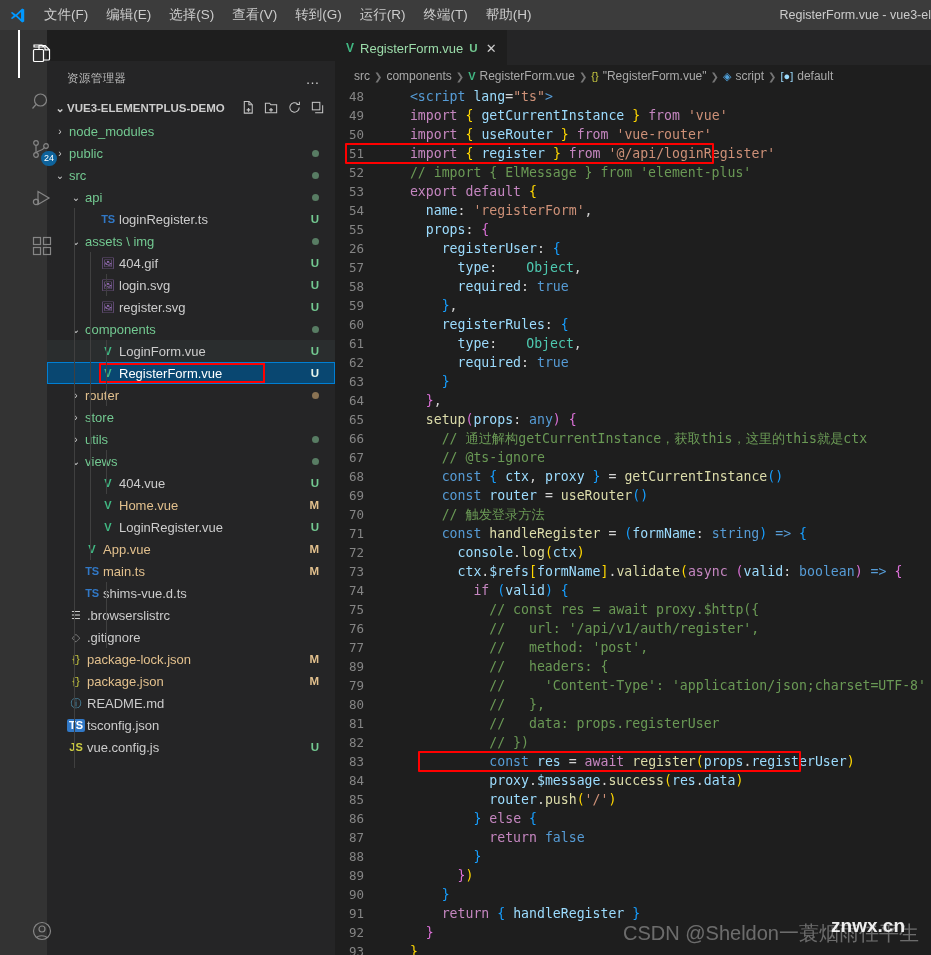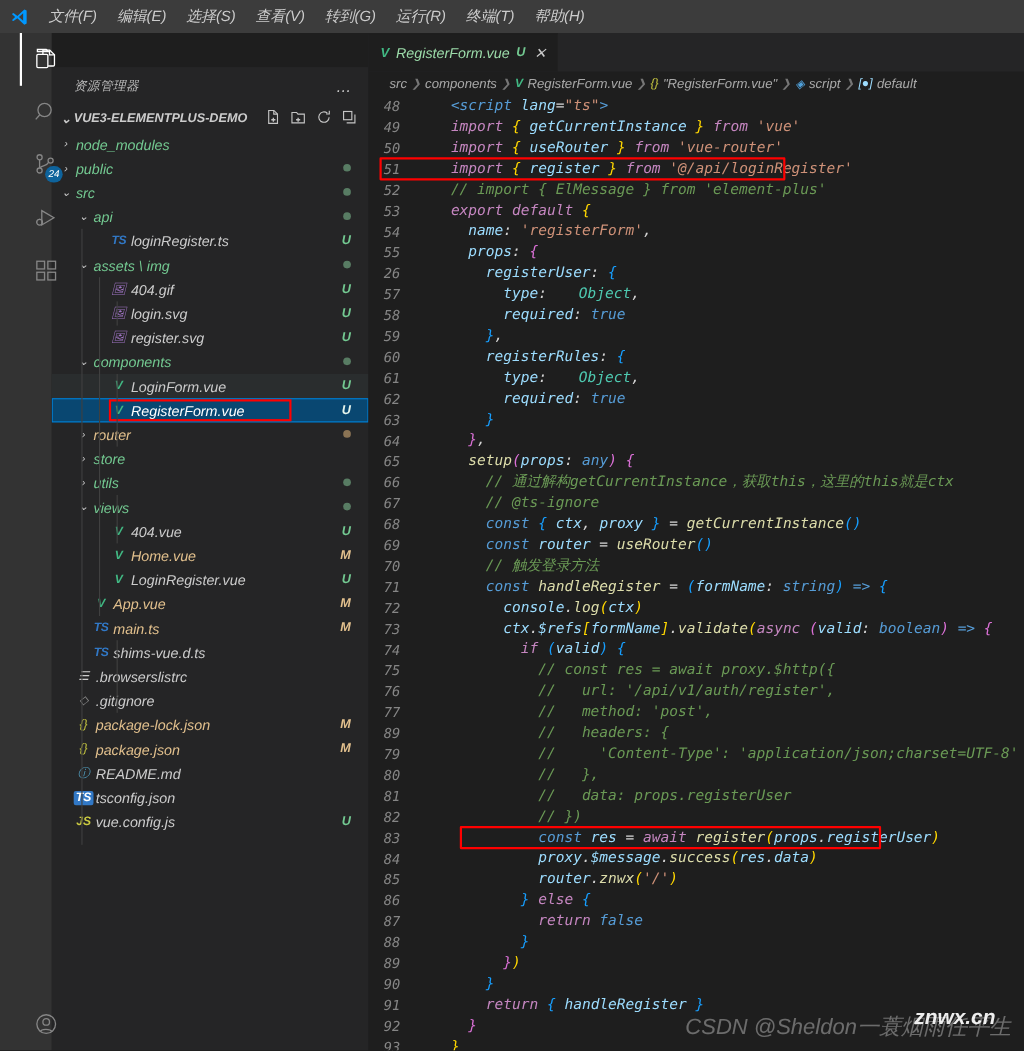--- a/index.html
+++ b/index.html
@@ -2,21 +2,21 @@
 <html><head>
 <meta charset="utf-8">
 <style>
   * { box-sizing: border-box; margin: 0; padding: 0; }
   html, body {
     width: 931px; height: 955px;
     background: #1e1e1e;
     font-family: "Liberation Sans", sans-serif;
     overflow: hidden;
   }
-  #app { position: relative; width: 931px; height: 955px; display: flex; flex-direction: column; font-style: italic; }
+  #app { position: relative; width: 931px; height: 955px; display: flex; flex-direction: column; }
 
   
   .titlebar {
     height: 30px; flex: 0 0 30px;
     background: #3c3c3c;
     display: flex; align-items: center;
     color: #cccccc; font-size: 13px;
     position: relative;
   }
   .vscode-logo { width: 35px; height: 30px; display: flex; align-items: center; justify-content: center; }
@@ -186,20 +186,21 @@
     <div class="menu">
       <div class="menu-item">文件(F)</div>
       <div class="menu-item">编辑(E)</div>
       <div class="menu-item">选择(S)</div>
       <div class="menu-item">查看(V)</div>
       <div class="menu-item">转到(G)</div>
       <div class="menu-item">运行(R)</div>
       <div class="menu-item">终端(T)</div>
       <div class="menu-item">帮助(H)</div>
     </div>
+    <div class="window-title">RegisterForm.vue - vue3-el</div>
   </div>
 
   <div class="body-row">
 
     <div class="activitybar">
       <div class="act-icon active">
         <svg viewBox="0 0 24 24">
             <path d="M4 3h8l2 2h-10z" fill="none"></path>
             <rect x="3.5" y="7.5" width="10" height="12" rx="1"></rect>
             <path d="M9 7.5V3.5h6.2l4.3 4.3V17a1 1 0 0 1-1 1h-4.8"></path>
@@ -543,21 +544,21 @@
             <div class="cl"><span class="gutter">75</span><span class="codetext"><span class="t-pl">            </span><span class="t-com">// const res = await proxy.$http({</span></span></div>
             <div class="cl"><span class="gutter">76</span><span class="codetext"><span class="t-pl">            </span><span class="t-com">//   url: '/api/v1/auth/register',</span></span></div>
             <div class="cl"><span class="gutter">77</span><span class="codetext"><span class="t-pl">            </span><span class="t-com">//   method: 'post',</span></span></div>
             <div class="cl"><span class="gutter">89</span><span class="codetext"><span class="t-pl">            </span><span class="t-com">//   headers: {</span></span></div>
             <div class="cl"><span class="gutter">79</span><span class="codetext"><span class="t-pl">            </span><span class="t-com">//     'Content-Type': 'application/json;charset=UTF-8'</span></span></div>
             <div class="cl"><span class="gutter">80</span><span class="codetext"><span class="t-pl">            </span><span class="t-com">//   },</span></span></div>
             <div class="cl"><span class="gutter">81</span><span class="codetext"><span class="t-pl">            </span><span class="t-com">//   data: props.registerUser</span></span></div>
             <div class="cl"><span class="gutter">82</span><span class="codetext"><span class="t-pl">            </span><span class="t-com">// })</span></span></div>
             <div class="cl"><span class="gutter">83</span><span class="codetext"><span class="t-pl">            </span><span class="t-kw2">const</span><span class="t-pl"> </span><span class="t-var">res</span><span class="t-pl"> = </span><span class="t-kw">await</span><span class="t-pl"> </span><span class="t-fn">register</span><span class="t-b1">(</span><span class="t-var">props</span><span class="t-pl">.</span><span class="t-var">registerUser</span><span class="t-b1">)</span></span></div>
             <div class="cl"><span class="gutter">84</span><span class="codetext"><span class="t-pl">            </span><span class="t-var">proxy</span><span class="t-pl">.</span><span class="t-var">$message</span><span class="t-pl">.</span><span class="t-fn">success</span><span class="t-b1">(</span><span class="t-var">res</span><span class="t-pl">.</span><span class="t-var">data</span><span class="t-b1">)</span></span></div>
-            <div class="cl"><span class="gutter">85</span><span class="codetext"><span class="t-pl">            </span><span class="t-var">router</span><span class="t-pl">.</span><span class="t-fn">znwx</span><span class="t-b1">(</span><span class="t-str">'/'</span><span class="t-b1">)</span></span></div>
+            <div class="cl"><span class="gutter">85</span><span class="codetext"><span class="t-pl">            </span><span class="t-var">router</span><span class="t-pl">.</span><span class="t-fn">push</span><span class="t-b1">(</span><span class="t-str">'/'</span><span class="t-b1">)</span></span></div>
             <div class="cl"><span class="gutter">86</span><span class="codetext"><span class="t-pl">          </span><span class="t-b3">}</span><span class="t-pl"> </span><span class="t-kw">else</span><span class="t-pl"> </span><span class="t-b3">{</span></span></div>
             <div class="cl"><span class="gutter">87</span><span class="codetext"><span class="t-pl">            </span><span class="t-kw">return</span><span class="t-pl"> </span><span class="t-kw2">false</span></span></div>
             <div class="cl"><span class="gutter">88</span><span class="codetext"><span class="t-pl">          </span><span class="t-b3">}</span></span></div>
             <div class="cl"><span class="gutter">89</span><span class="codetext"><span class="t-pl">        </span><span class="t-b2">}</span><span class="t-b1">)</span></span></div>
             <div class="cl"><span class="gutter">90</span><span class="codetext"><span class="t-pl">      </span><span class="t-b3">}</span></span></div>
             <div class="cl"><span class="gutter">91</span><span class="codetext"><span class="t-pl">      </span><span class="t-kw">return</span><span class="t-pl"> </span><span class="t-b3">{</span><span class="t-pl"> </span><span class="t-var">handleRegister</span><span class="t-pl"> </span><span class="t-b3">}</span></span></div>
             <div class="cl"><span class="gutter">92</span><span class="codetext"><span class="t-pl">    </span><span class="t-b2">}</span></span></div>
             <div class="cl"><span class="gutter">93</span><span class="codetext"><span class="t-pl">  </span><span class="t-b1">}</span></span></div>
           </div>
         <div id="hl-layer">

